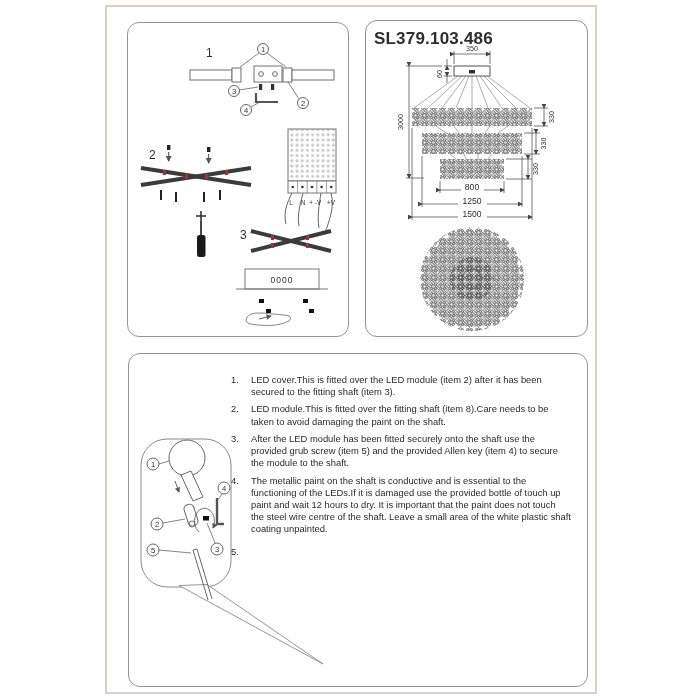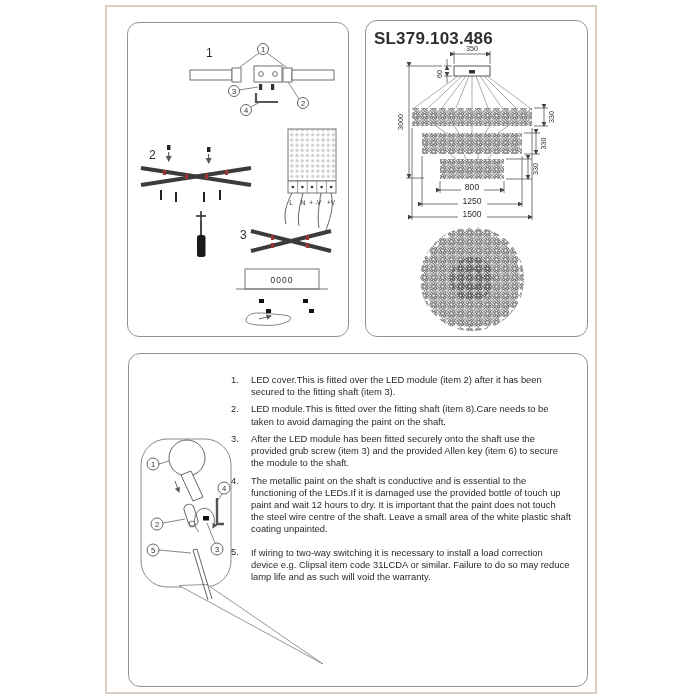--- a/index.html
+++ b/index.html
@@ -351,28 +351,27 @@
       <div class="inst-item">
         <div class="inst-num">1.</div>
         <div class="inst-body">LED cover.This is fitted over the LED module (item 2) after it has been secured to the fitting shaft (item 3).</div>
       </div>
       <div class="inst-item">
         <div class="inst-num">2.</div>
         <div class="inst-body">LED module.This is fitted over the fitting shaft (item 8).Care needs to be taken to avoid damaging the paint on the shaft.</div>
       </div>
       <div class="inst-item">
         <div class="inst-num">3.</div>
-        <div class="inst-body">After the LED module has been fitted securely onto the shaft use the provided grub screw (item 3) and the provided Allen key (item 6) to secure the module to the shaft.</div>
+        <div class="inst-body">After the LED module has been fitted securely onto the shaft use the provided grub screw (item 5) and the provided Allen key (item 4) to secure the module to the shaft.</div>
       </div>
       <div class="inst-item">
         <div class="inst-num">4.</div>
         <div class="inst-body">The metallic paint on the shaft is conductive and is essential to the functioning of the LEDs.If it is damaged use the provided bottle of touch up paint and wait 12 hours to dry. It is important that the paint does not touch the steel wire centre of the shaft. Leave a small area of the white plastic shaft coating unpainted.</div>
       </div>
       <div class="inst-item gap">
         <div class="inst-num">5.</div>
         <div class="inst-body">
-          <div class="inst-note">If wiring to two-way switching it is necessary to install a load correction device e.g. Clipsal item code 31LCDA or similar. Failure to do so may reduce lamp life and as such will void the warranty.</div>
         </div>
       </div>
     </div>
   </div>
 
 </div>
 
 </body></html>

